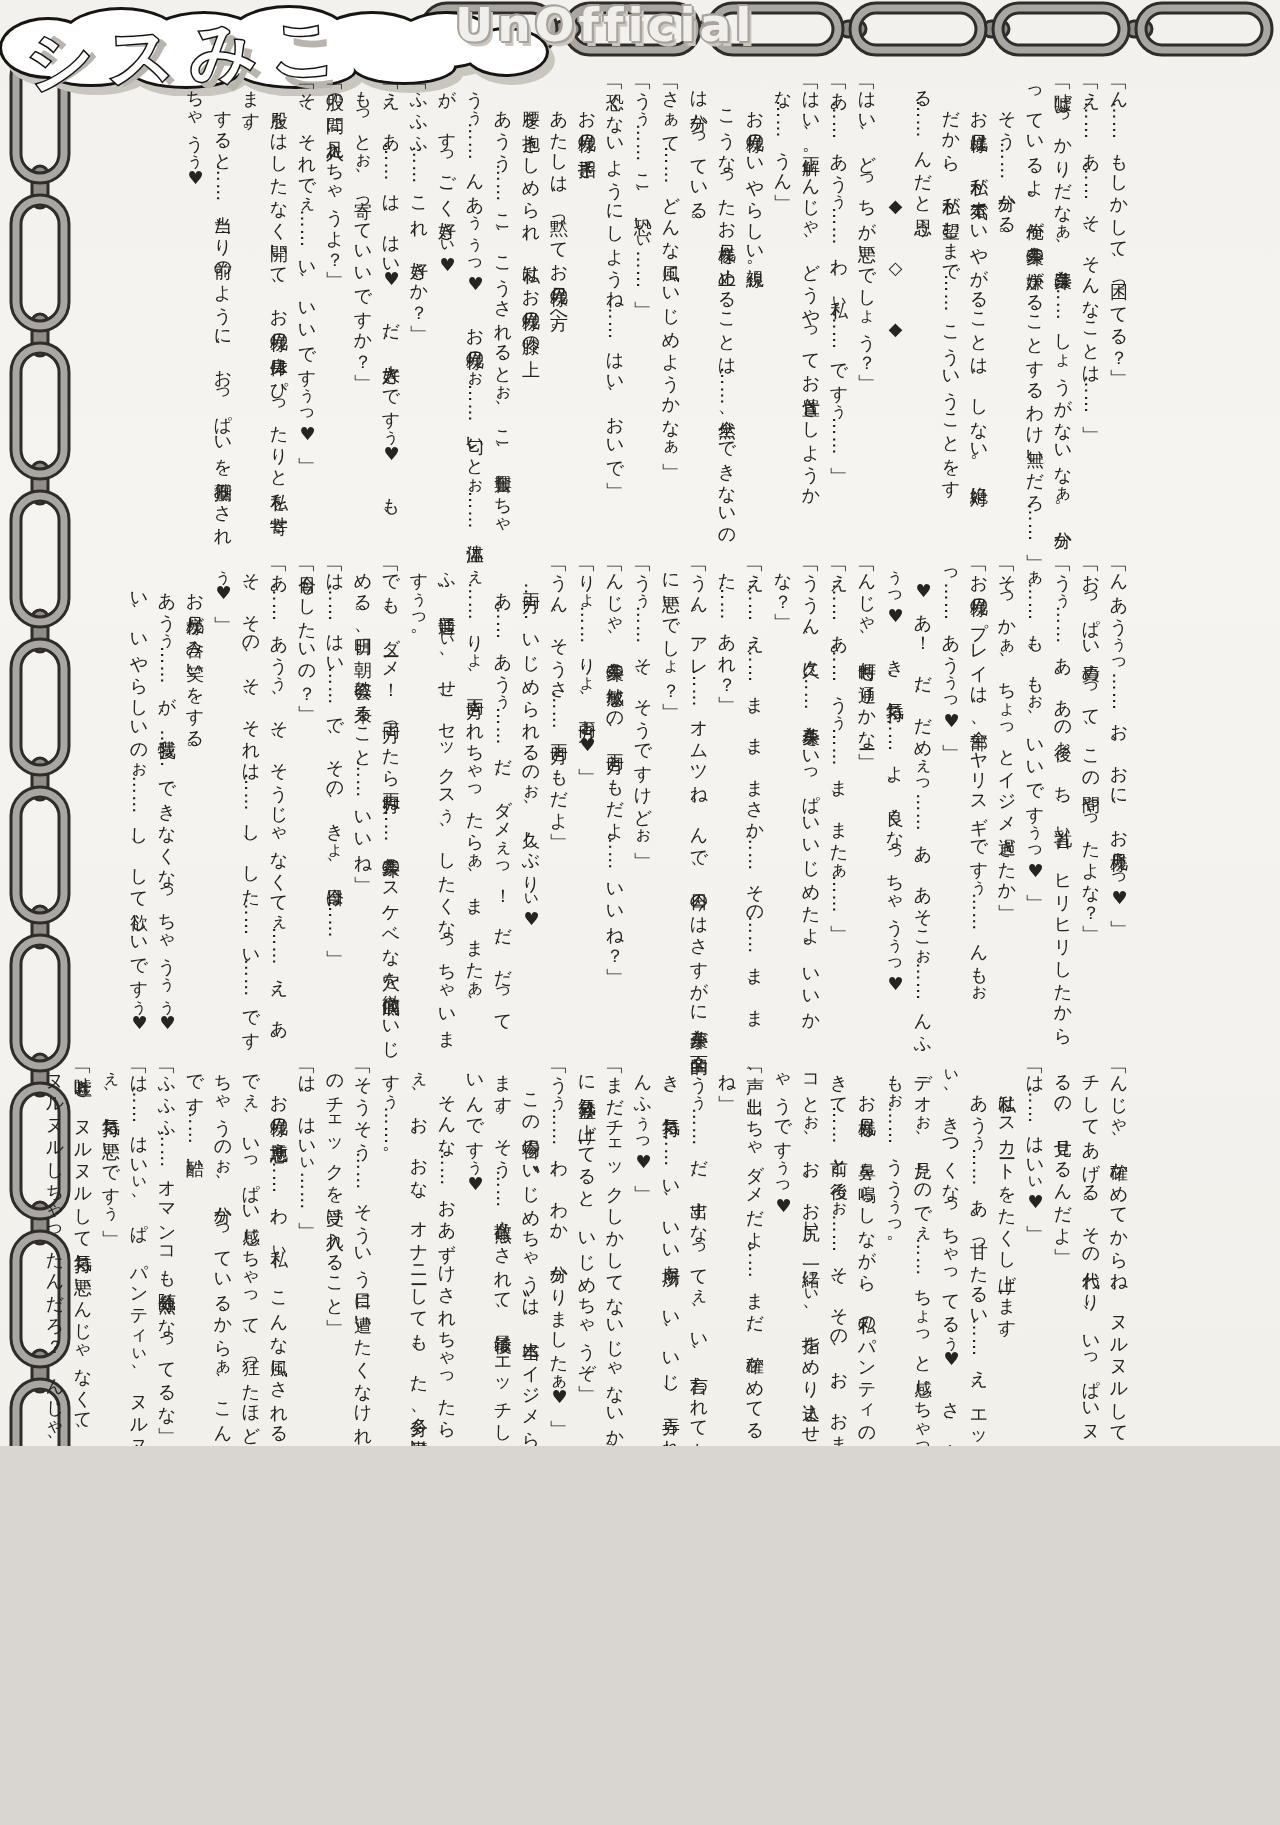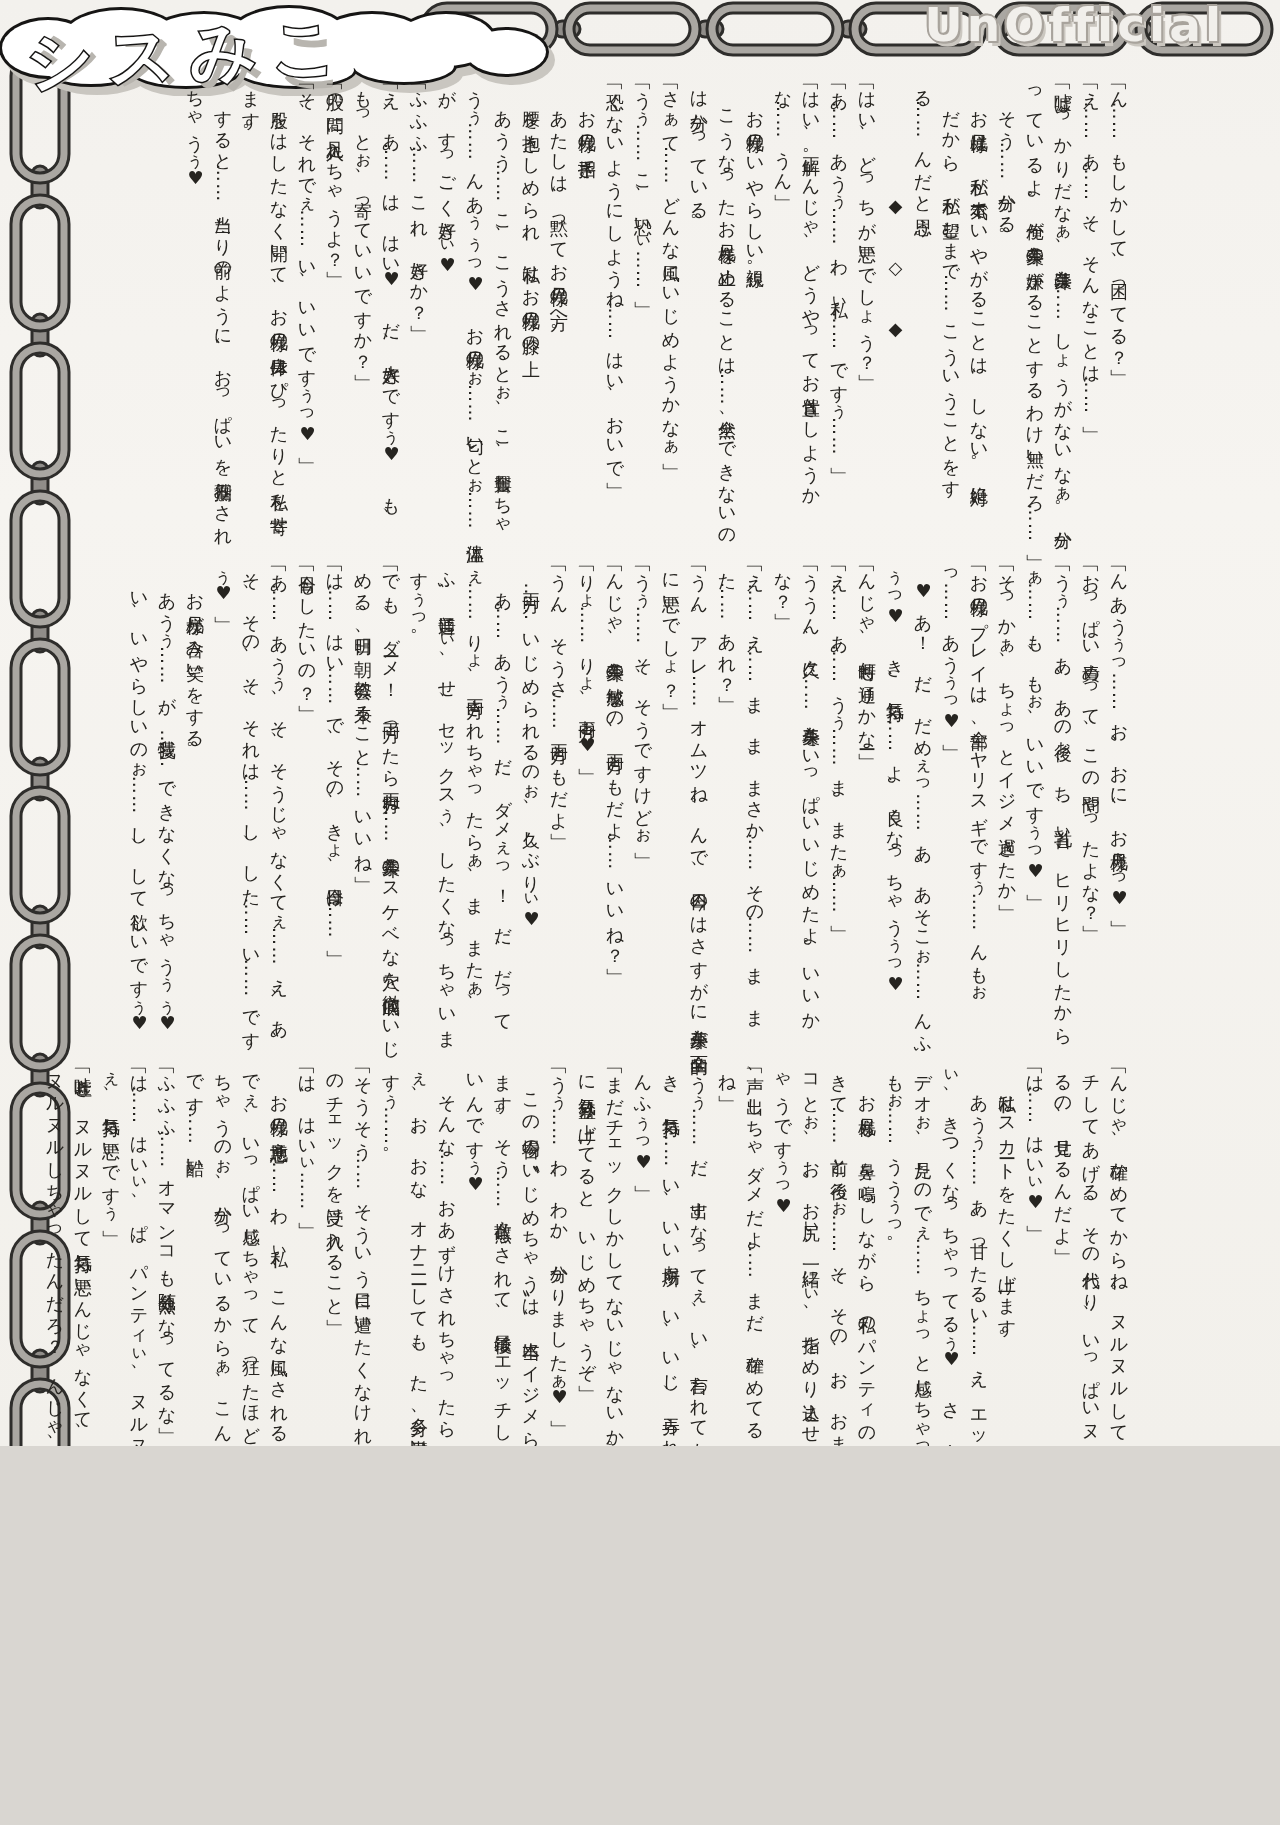--- a/index.html
+++ b/index.html
@@ -13,21 +13,21 @@
     color:#24221f;
   }
   svg{display:block;}
   .chain-left{position:absolute;left:2px;top:46px;width:78px;height:1779px;}
   .chain-top{position:absolute;left:418px;top:0;width:862px;height:58px;}
   .chain-bottom{position:absolute;left:418px;top:1788px;width:862px;height:37px;}
   .logo-svg{position:absolute;left:-4px;top:-6px;width:570px;height:102px;
     font-family:"DejaVu Sans","Liberation Sans",sans-serif;}
   .subtitle{
     position:absolute;left:455px;top:0;width:770px;
-    text-align:right;font-weight:bold;font-size:47px;line-height:49px;
+    text-align:left;font-weight:bold;font-size:47px;line-height:49px;
     letter-spacing:4px;color:#f1efeb;
     text-shadow:2px 0 0 #a8a39c,-2px 0 0 #a8a39c,0 2px 0 #a8a39c,0 -2px 0 #a8a39c,
                 2px 2px 0 #a8a39c,-2px -2px 0 #a8a39c,4px 5px 0 #cbc7c0;
   }
   .band{
     position:absolute;left:70px;width:1063px;
     writing-mode:vertical-rl;
     font-size:18px;line-height:28px;letter-spacing:1.5px;
     color:#262420;
   }

